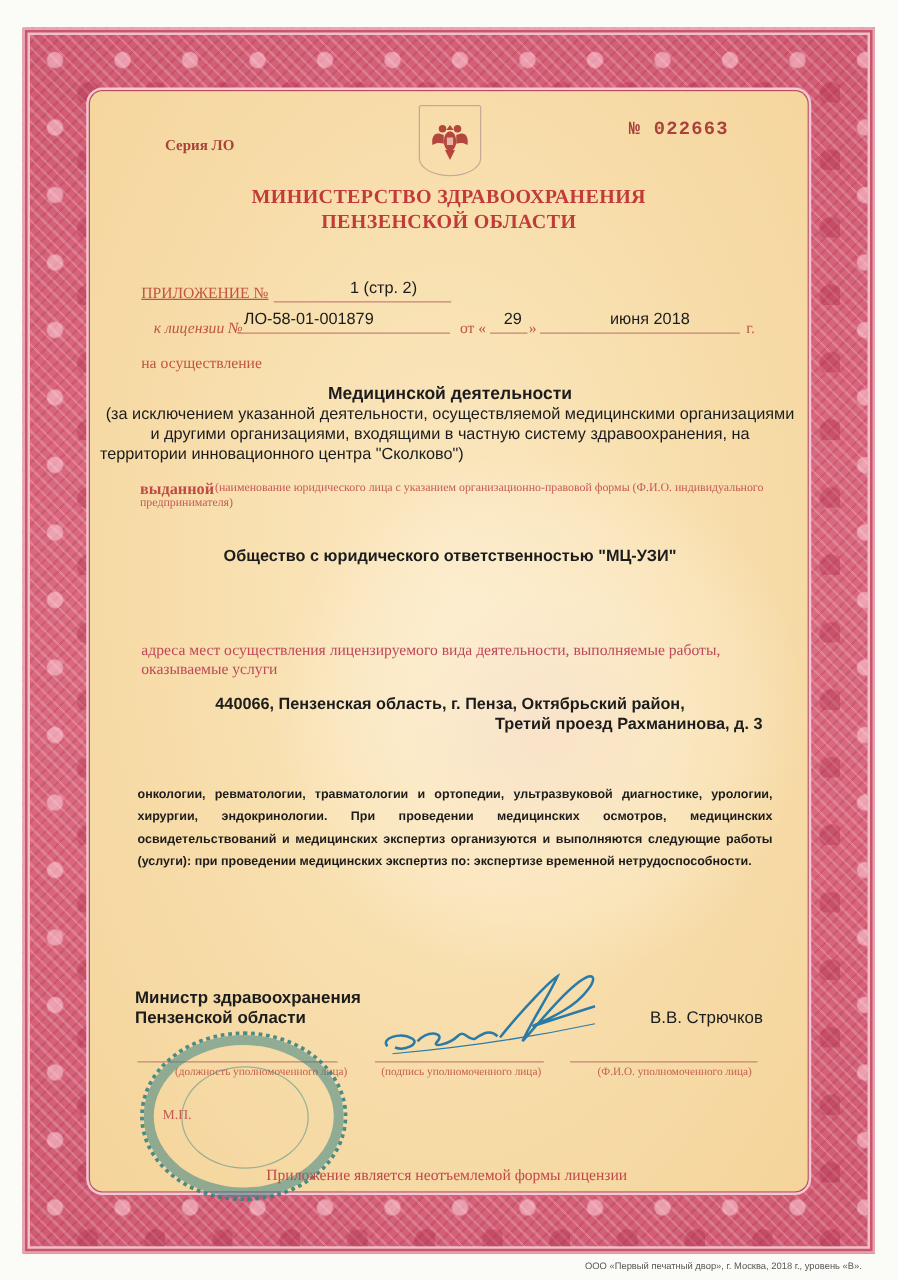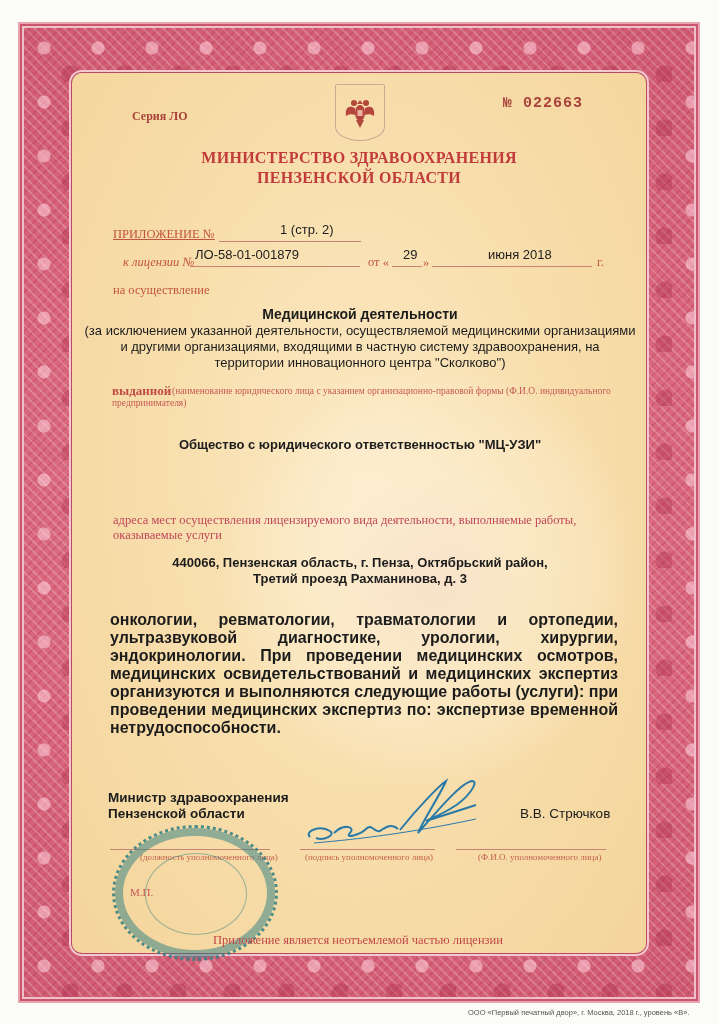--- a/index.html
+++ b/index.html
@@ -50,21 +50,21 @@
     display:flex; align-items:center; justify-content:center;
   }
   .ministry {
     left:0; width:718px; text-align:center; font-weight:bold; font-size:16px; color:#c23b3b;
     letter-spacing:0.3px; line-height:20px;
   }
   .line { position:absolute; height:1px; background:#c78476; }
   .lbl { font-size:12.5px; color:#c1553f; }
   .val { font-size:13px; }
   .center-block { left:110px; width:500px; text-align:center; }
-  .justify-block { left:110px; width:508px; text-align:justify; text-align-last:left; font-size:16px; font-weight:bold; line-height:18px; }
+  .justify-block { left:110px; width:508px; text-align:justify; text-align-last:left; font-size:10px; font-weight:bold; line-height:18px;margin-top:16px; }
   .small-red { font-size:9.5px; color:#c65a55; }
   .sig-label { font-size:9px; color:#c56150; }
   .stamp {
     left:112px; top:825px; width:160px; height:130px;
     border-radius:50%;
     border:3px dotted #2f7f83;
     box-shadow: inset 0 0 0 6px rgba(0,0,0,0), inset 0 0 0 8px rgba(47,127,131,0.6);
     opacity:0.85;
   }
   .stamp-inner { position:absolute; left:30px; top:25px; width:100px; height:80px; border-radius:50%; border:1px solid rgba(47,127,131,0.55); }
@@ -115,31 +115,31 @@
 <div class="line" style="left:392px; top:266px; width:30px;"></div>
 <div class="abs lbl" style="left:423px; top:255px;">»</div>
 <div class="abs ink val" style="left:460px; top:247px;margin-left:28px;">июня 2018</div>
 <div class="line" style="left:432px; top:266px; width:160px;"></div>
 <div class="abs lbl" style="left:597px; top:255px;">г.</div>
 
 <div class="abs lbl" style="left:113px; top:283px;">на  осуществление</div>
 <div class="abs ink center-block" style="top:306px; font-size:14px; font-weight:bold;">Медицинской деятельности</div>
 <div class="abs ink" style="left:80px; width:560px; text-align:center; top:323px; font-size:13px;">(за исключением указанной деятельности, осуществляемой медицинскими организациями</div>
 <div class="abs ink" style="left:80px; width:560px; text-align:center; top:339px; font-size:13px;">и другими организациями, входящими в частную систему здравоохранения, на</div>
-<div class="abs ink" style="left:80px; width:560px; text-align:center; top:355px; font-size:13px;">территории инновационного центра "Сколково")</div>
+<div class="abs ink" style="left:80px; width:560px; text-align:left; top:355px; font-size:13px;">территории инновационного центра "Сколково")</div>
 
 <div class="abs" style="left:112px; top:383px; font-size:13px; font-weight:bold; color:#c14a45;">выданной</div>
 <div class="abs small-red" style="left:172px; top:386px;">(наименование юридического лица с указанием организационно-правовой формы (Ф.И.О.  индивидуального</div>
 <div class="abs small-red" style="left:112px; top:398px;">предпринимателя)</div>
 <div class="abs ink" style="left:110px; width:500px; text-align:center; top:437px; font-size:13px; font-weight:bold;">Общество с юридического ответственностью "МЦ-УЗИ"</div>
 
 <div class="abs pink" style="left:113px; top:513px; font-size:12.5px;">адреса мест осуществления лицензируемого вида деятельности, выполняемые работы,</div>
 <div class="abs pink" style="left:113px; top:528px; font-size:12.5px;">оказываемые услуги</div>
 <div class="abs ink" style="left:110px; width:500px; text-align:center; top:555px; font-size:13px; font-weight:bold;">440066, Пензенская область, г. Пенза, Октябрьский район,</div>
-<div class="abs ink" style="left:110px; width:500px; text-align:center; top:571px; font-size:13px; font-weight:bold;">Третий проезд Рахманинова, д. 3</div>
+<div class="abs ink" style="left:110px; width:500px; text-align:right; top:571px; font-size:13px; font-weight:bold;">Третий проезд Рахманинова, д. 3</div>
 
 <div class="abs ink justify-block" style="top:611px;">онкологии, ревматологии, травматологии и ортопедии, ультразвуковой диагностике, урологии, хирургии, эндокринологии. При проведении медицинских осмотров, медицинских освидетельствований и медицинских экспертиз организуются и выполняются следующие работы (услуги): при проведении медицинских экспертиз по: экспертизе временной нетрудоспособности.</div>
 
 <div class="abs ink" style="left:108px; top:790px; font-size:13.5px; font-weight:bold;">Министр здравоохранения</div>
 <div class="abs ink" style="left:108px; top:806px; font-size:13.5px; font-weight:bold;">Пензенской области</div>
 <div class="abs ink" style="left:520px; top:806px; font-size:13.5px;">В.В. Стрючков</div>
 
 <div class="line" style="left:110px; top:849px; width:160px;"></div>
 <div class="line" style="left:300px; top:849px; width:135px;"></div>
 <div class="line" style="left:456px; top:849px; width:150px;"></div>
@@ -153,14 +153,14 @@
     <path d="M100 55 C120 30 140 10 146 6 C140 20 124 44 118 58 C134 40 160 8 172 6 C180 6 168 24 150 34 C140 40 130 44 126 46 L176 30" fill="none" stroke="#2a7aa8" stroke-width="2"></path>
     <path d="M14 68 C60 64 110 58 176 44" fill="none" stroke="#2a7aa8" stroke-width="1"></path>
   </svg>
 </div>
 
 <div class="abs stamp">
   <div class="stamp-inner"></div>
 </div>
 <div class="abs" style="left:130px; top:886px; font-size:11px; color:#c65a55;">М.П.</div>
 
-<div class="abs" style="left:213px; top:933px; font-size:12.5px; color:#c1484a;">Приложение является неотъемлемой частью лицензии</div>
+<div class="abs" style="left:213px; top:933px; font-size:12.5px; color:#c1484a;">Приложение является неотъемлемой формы лицензии</div>
 <div class="abs footer-print">ООО «Первый печатный двор», г. Москва, 2018 г., уровень «В».</div>
 
 </body></html>

